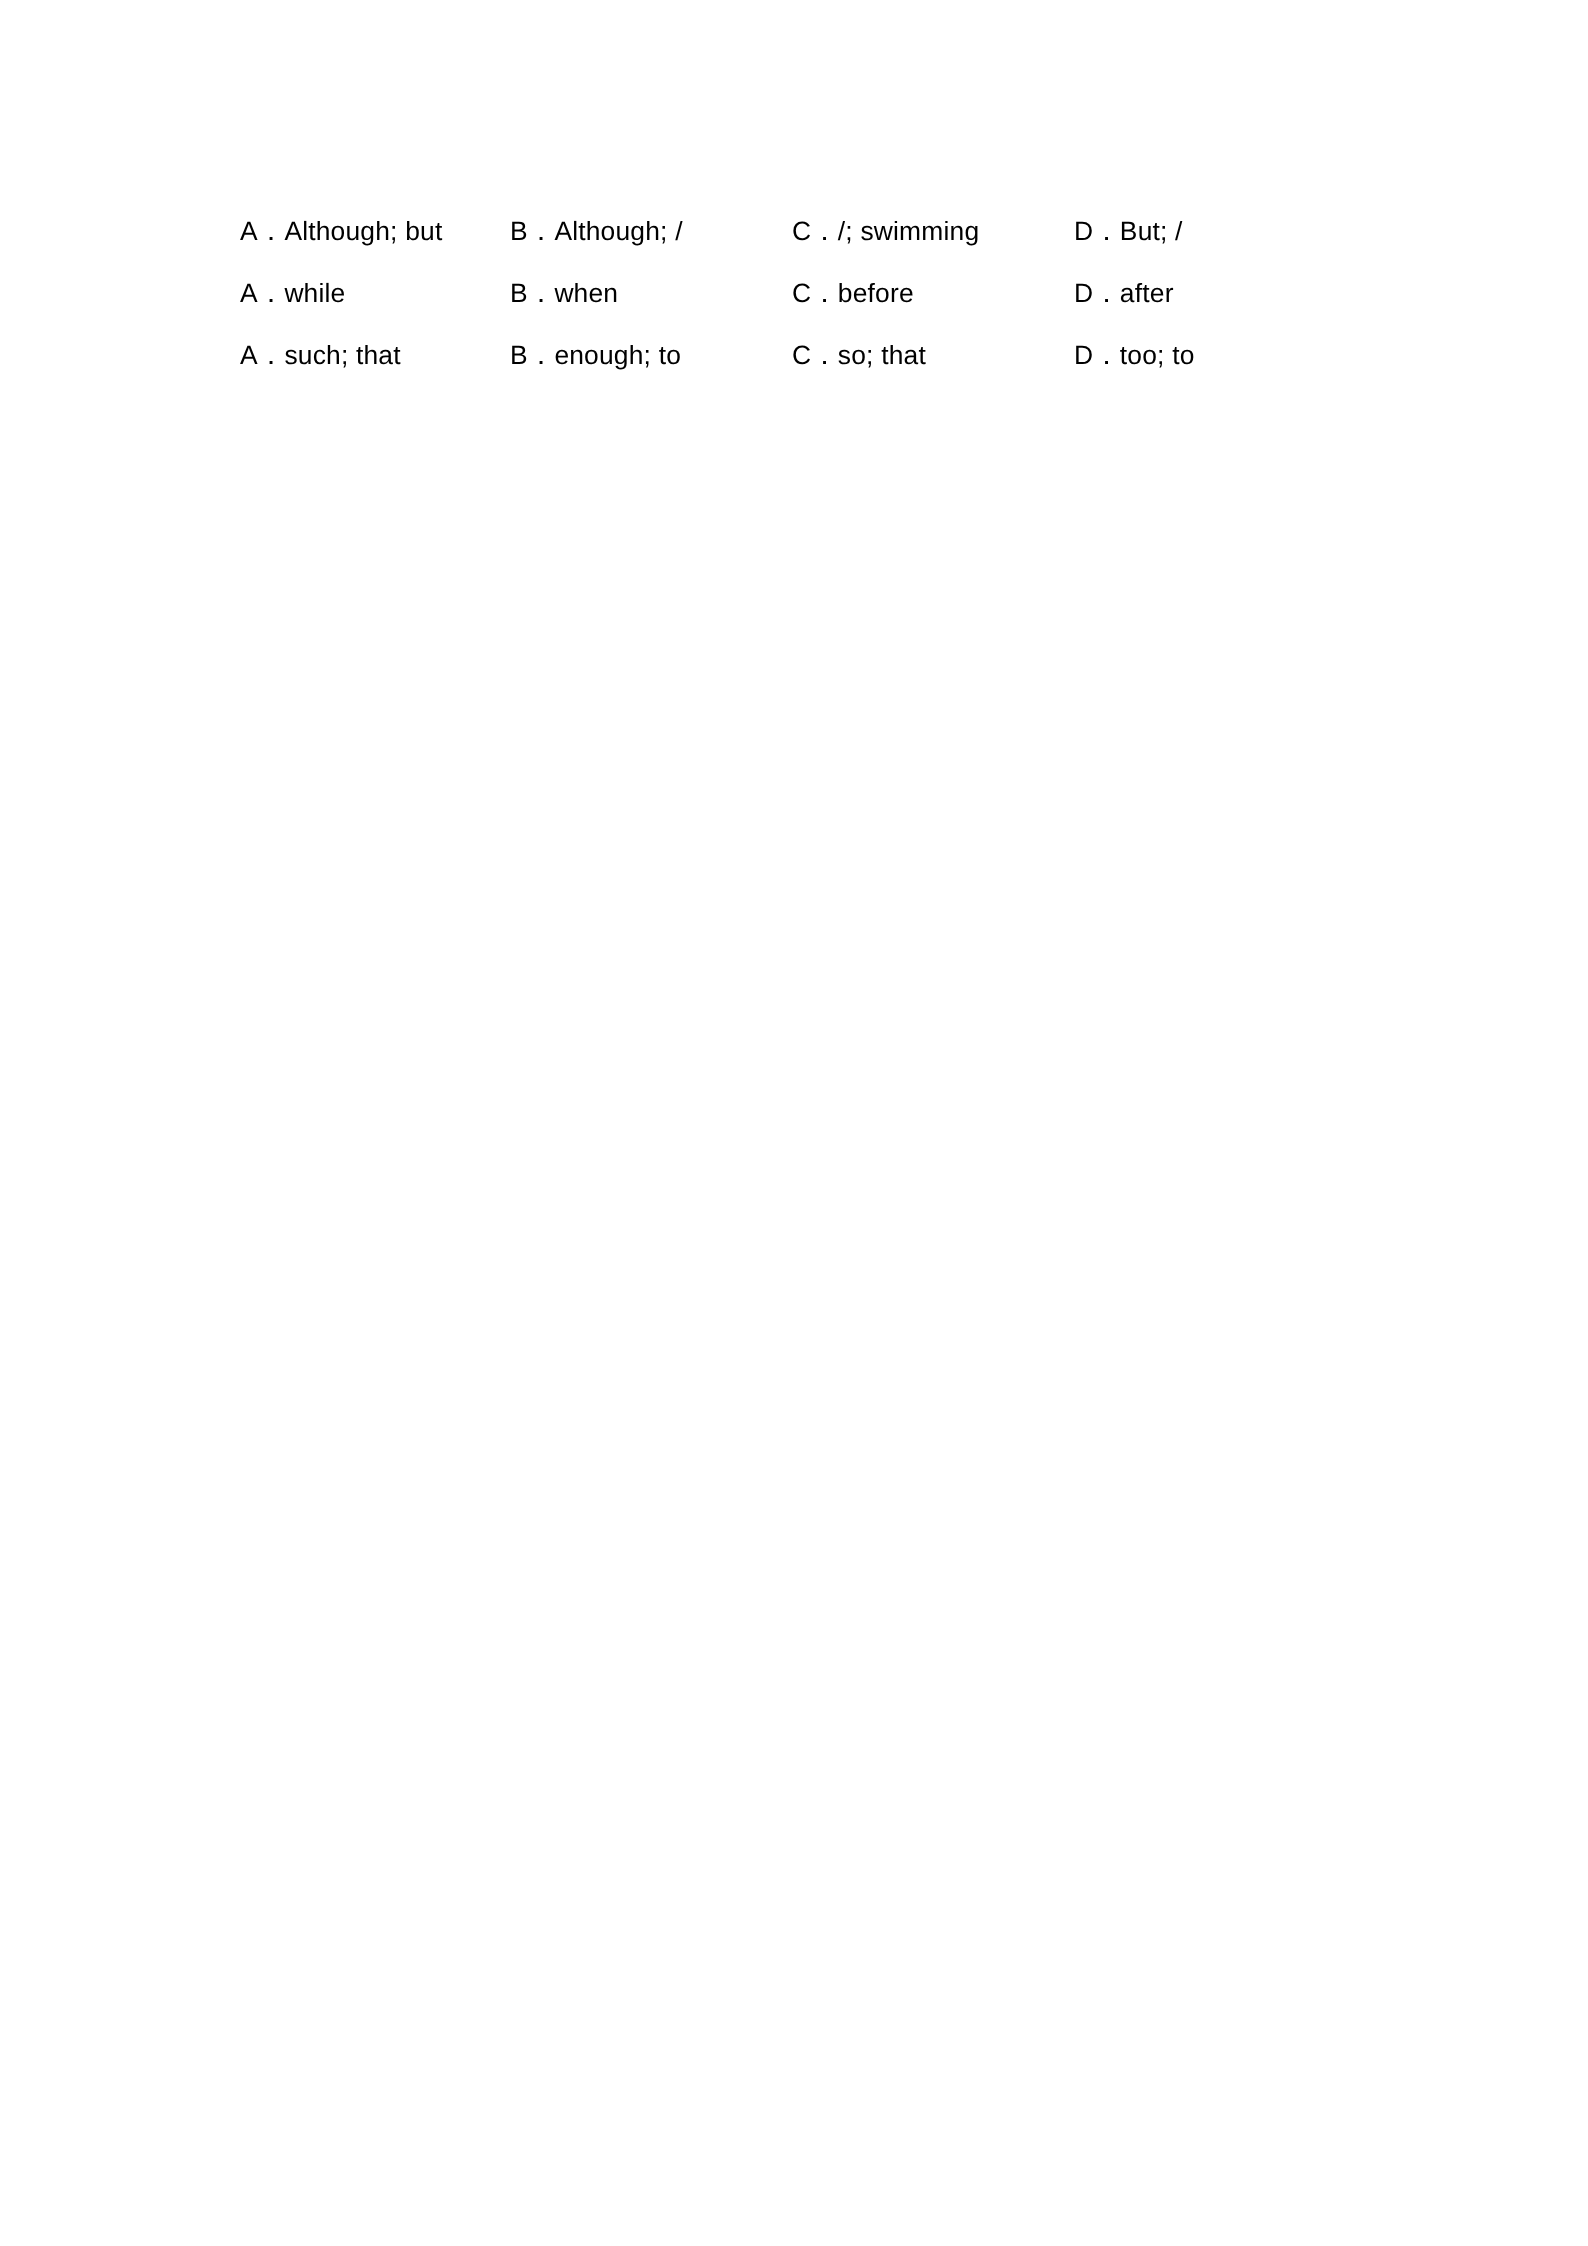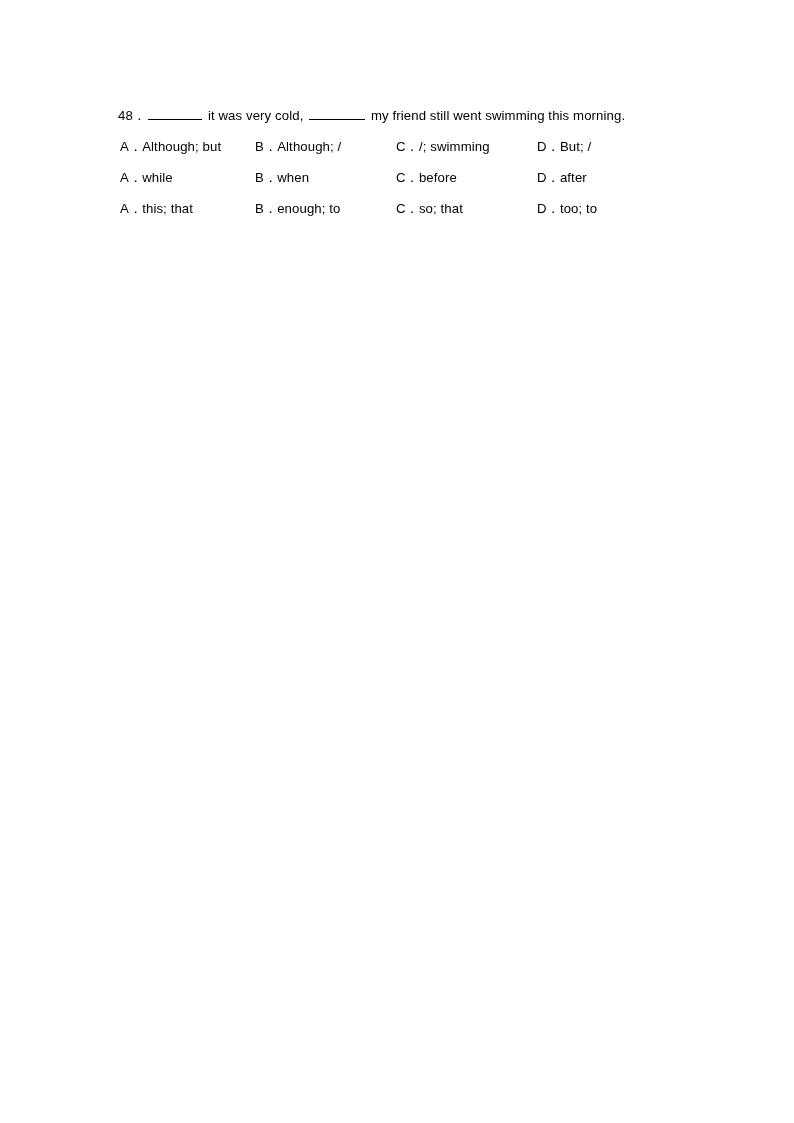--- a/index.html
+++ b/index.html
@@ -87,41 +87,40 @@
     display: inline-block;
   }
 </style>
 </head>
 <body>
 
 <div class="page">
   <div class="content">
 
     <div class="q-block">
-      <div class="stem"><span class="qnum">48．</span><span class="blank w1"></span><span> it was very cold, </span><span class="blank w2"></span><span> my friend still went swimming this morning.</span></div>
       <div class="options">
         <span class="opt opt-a"><span class="opt-letter">A．</span><span class="opt-text">Although; but</span></span>
         <span class="opt opt-b"><span class="opt-letter">B．</span><span class="opt-text">Although; /</span></span>
         <span class="opt opt-c"><span class="opt-letter">C．</span><span class="opt-text">/; swimming</span></span>
         <span class="opt opt-d"><span class="opt-letter">D．</span><span class="opt-text">But; /</span></span>
       </div>
     </div>
 
     <div class="q-block">
       <div class="options">
         <span class="opt opt-a"><span class="opt-letter">A．</span><span class="opt-text">while</span></span>
         <span class="opt opt-b"><span class="opt-letter">B．</span><span class="opt-text">when</span></span>
         <span class="opt opt-c"><span class="opt-letter">C．</span><span class="opt-text">before</span></span>
         <span class="opt opt-d"><span class="opt-letter">D．</span><span class="opt-text">after</span></span>
       </div>
     </div>
 
     <div class="q-block">
       <div class="options">
-        <span class="opt opt-a"><span class="opt-letter">A．</span><span class="opt-text">this; that</span></span>
+        <span class="opt opt-a"><span class="opt-letter">A．</span><span class="opt-text">such; that</span></span>
         <span class="opt opt-b"><span class="opt-letter">B．</span><span class="opt-text">enough; to</span></span>
         <span class="opt opt-c"><span class="opt-letter">C．</span><span class="opt-text">so; that</span></span>
         <span class="opt opt-d"><span class="opt-letter">D．</span><span class="opt-text">too; to</span></span>
       </div>
     </div>
 
   </div>
 </div>
 
 </body></html>

